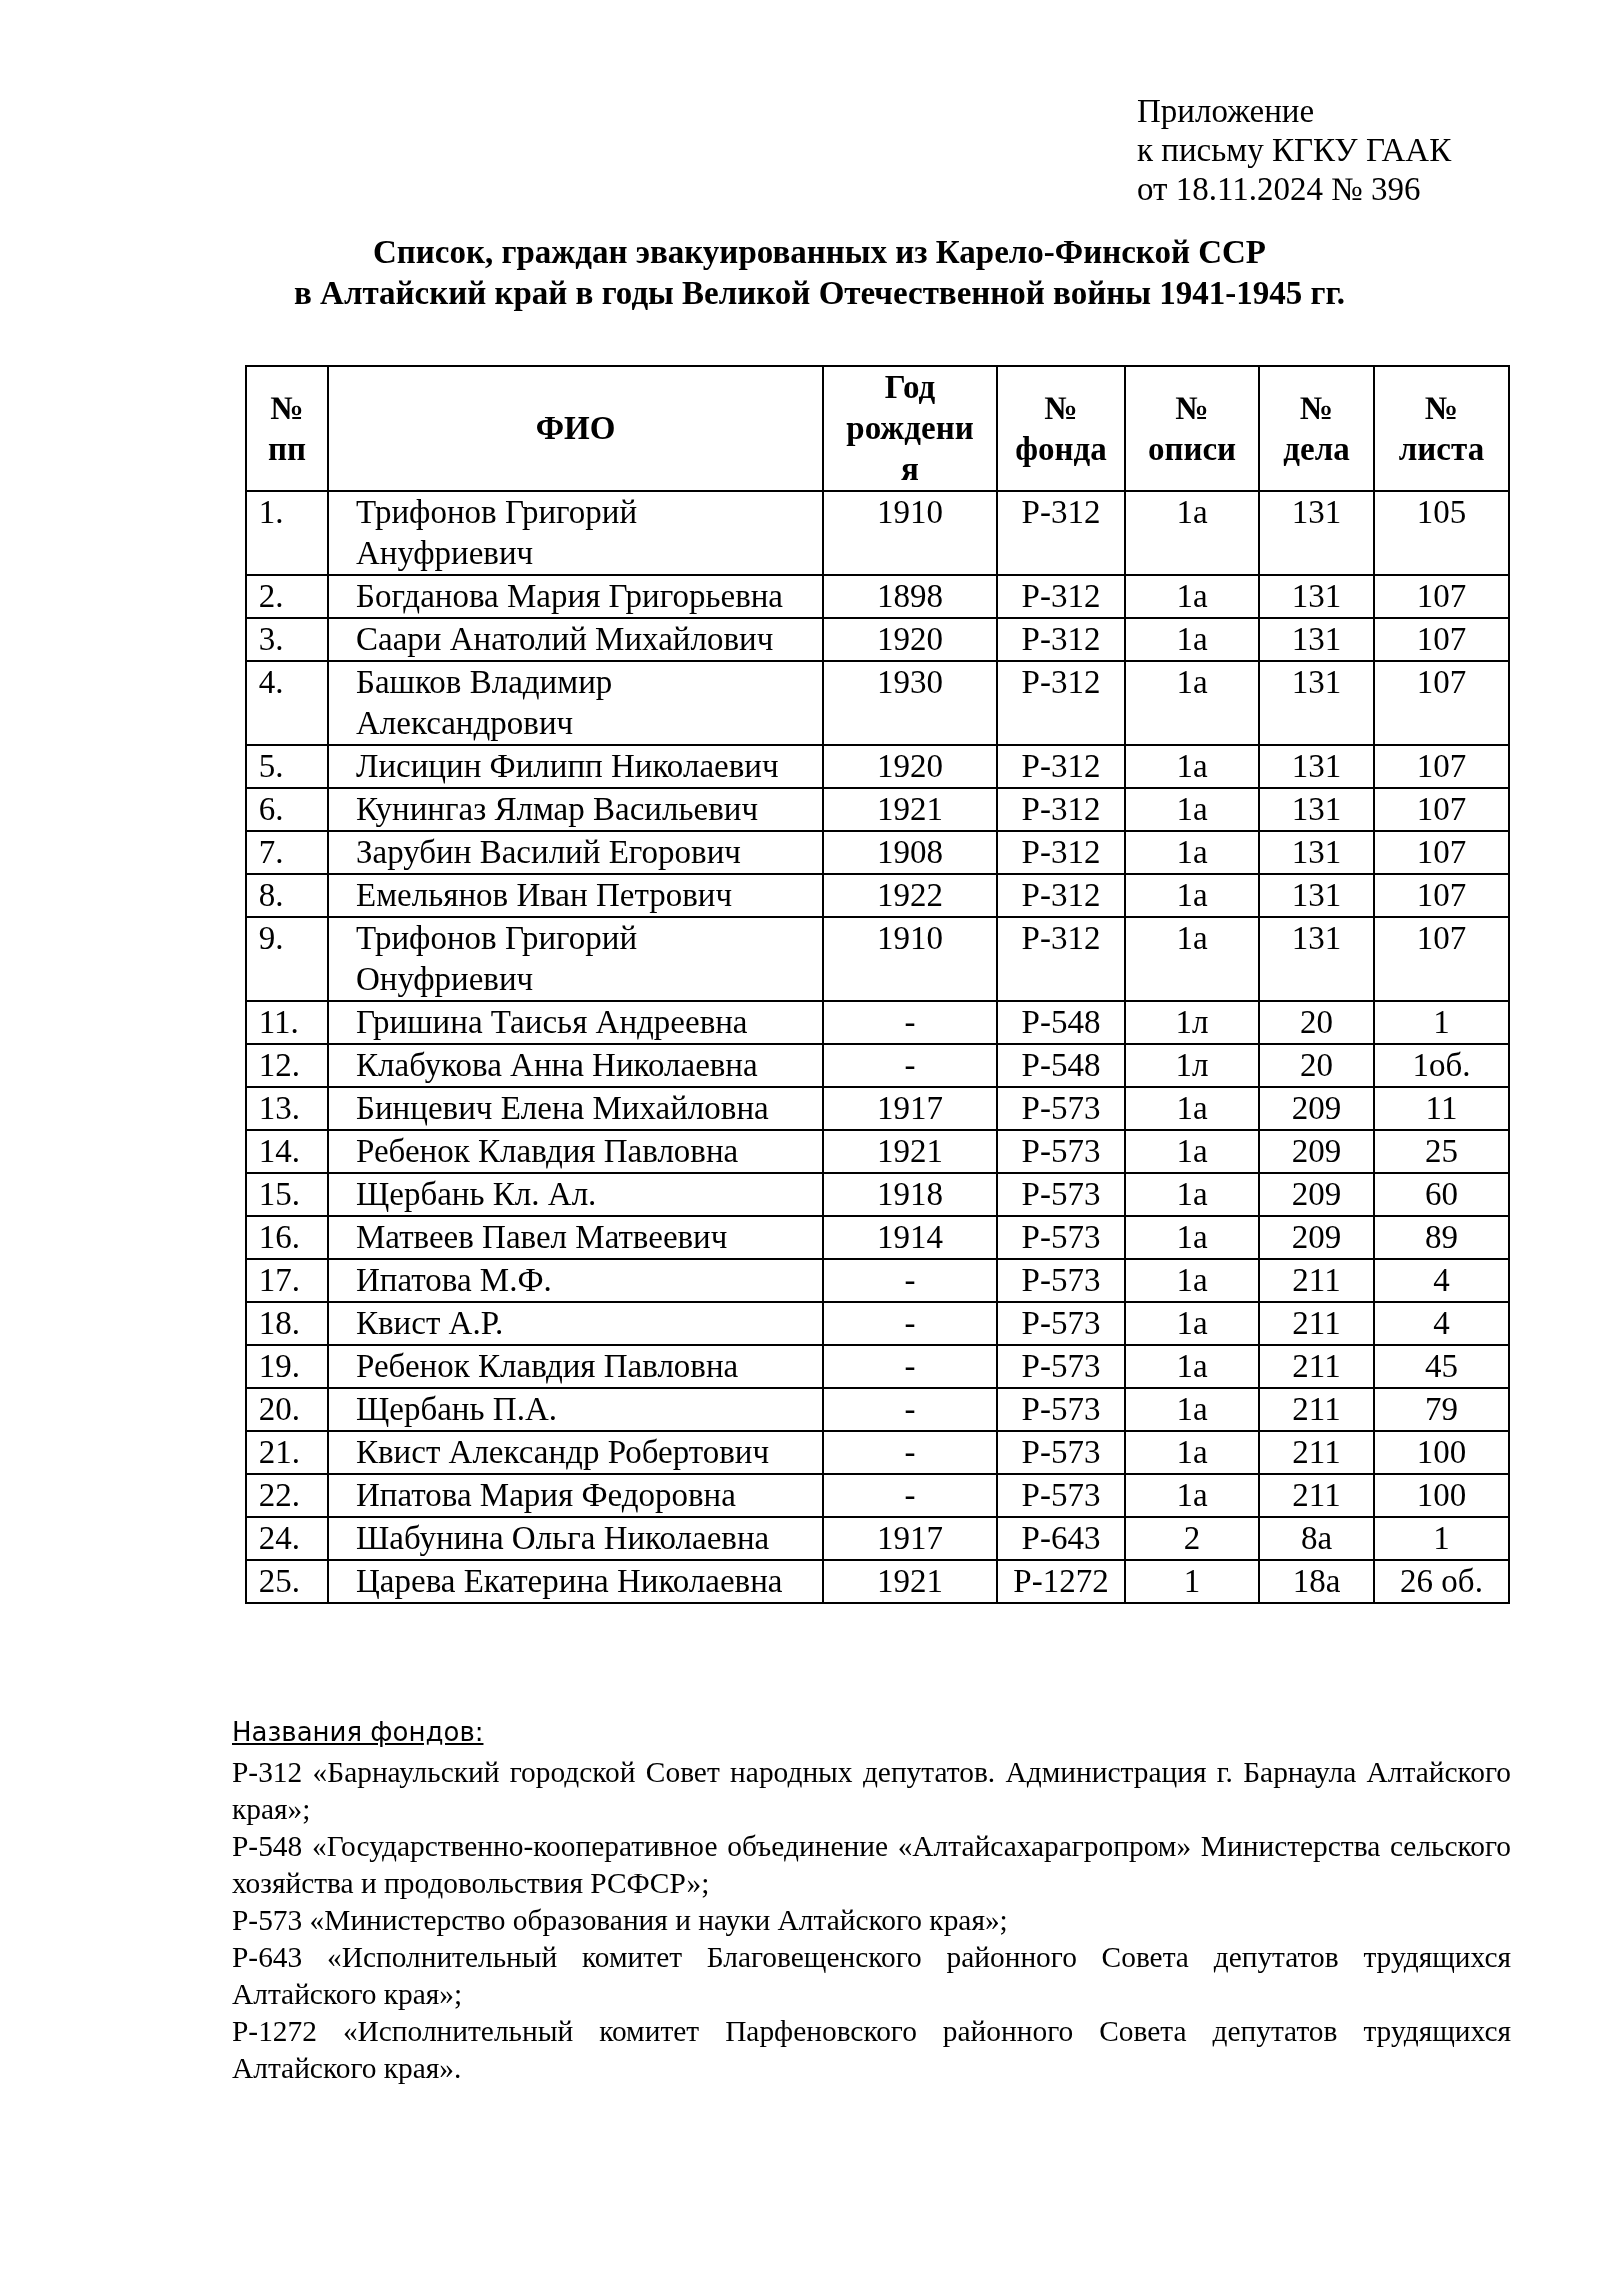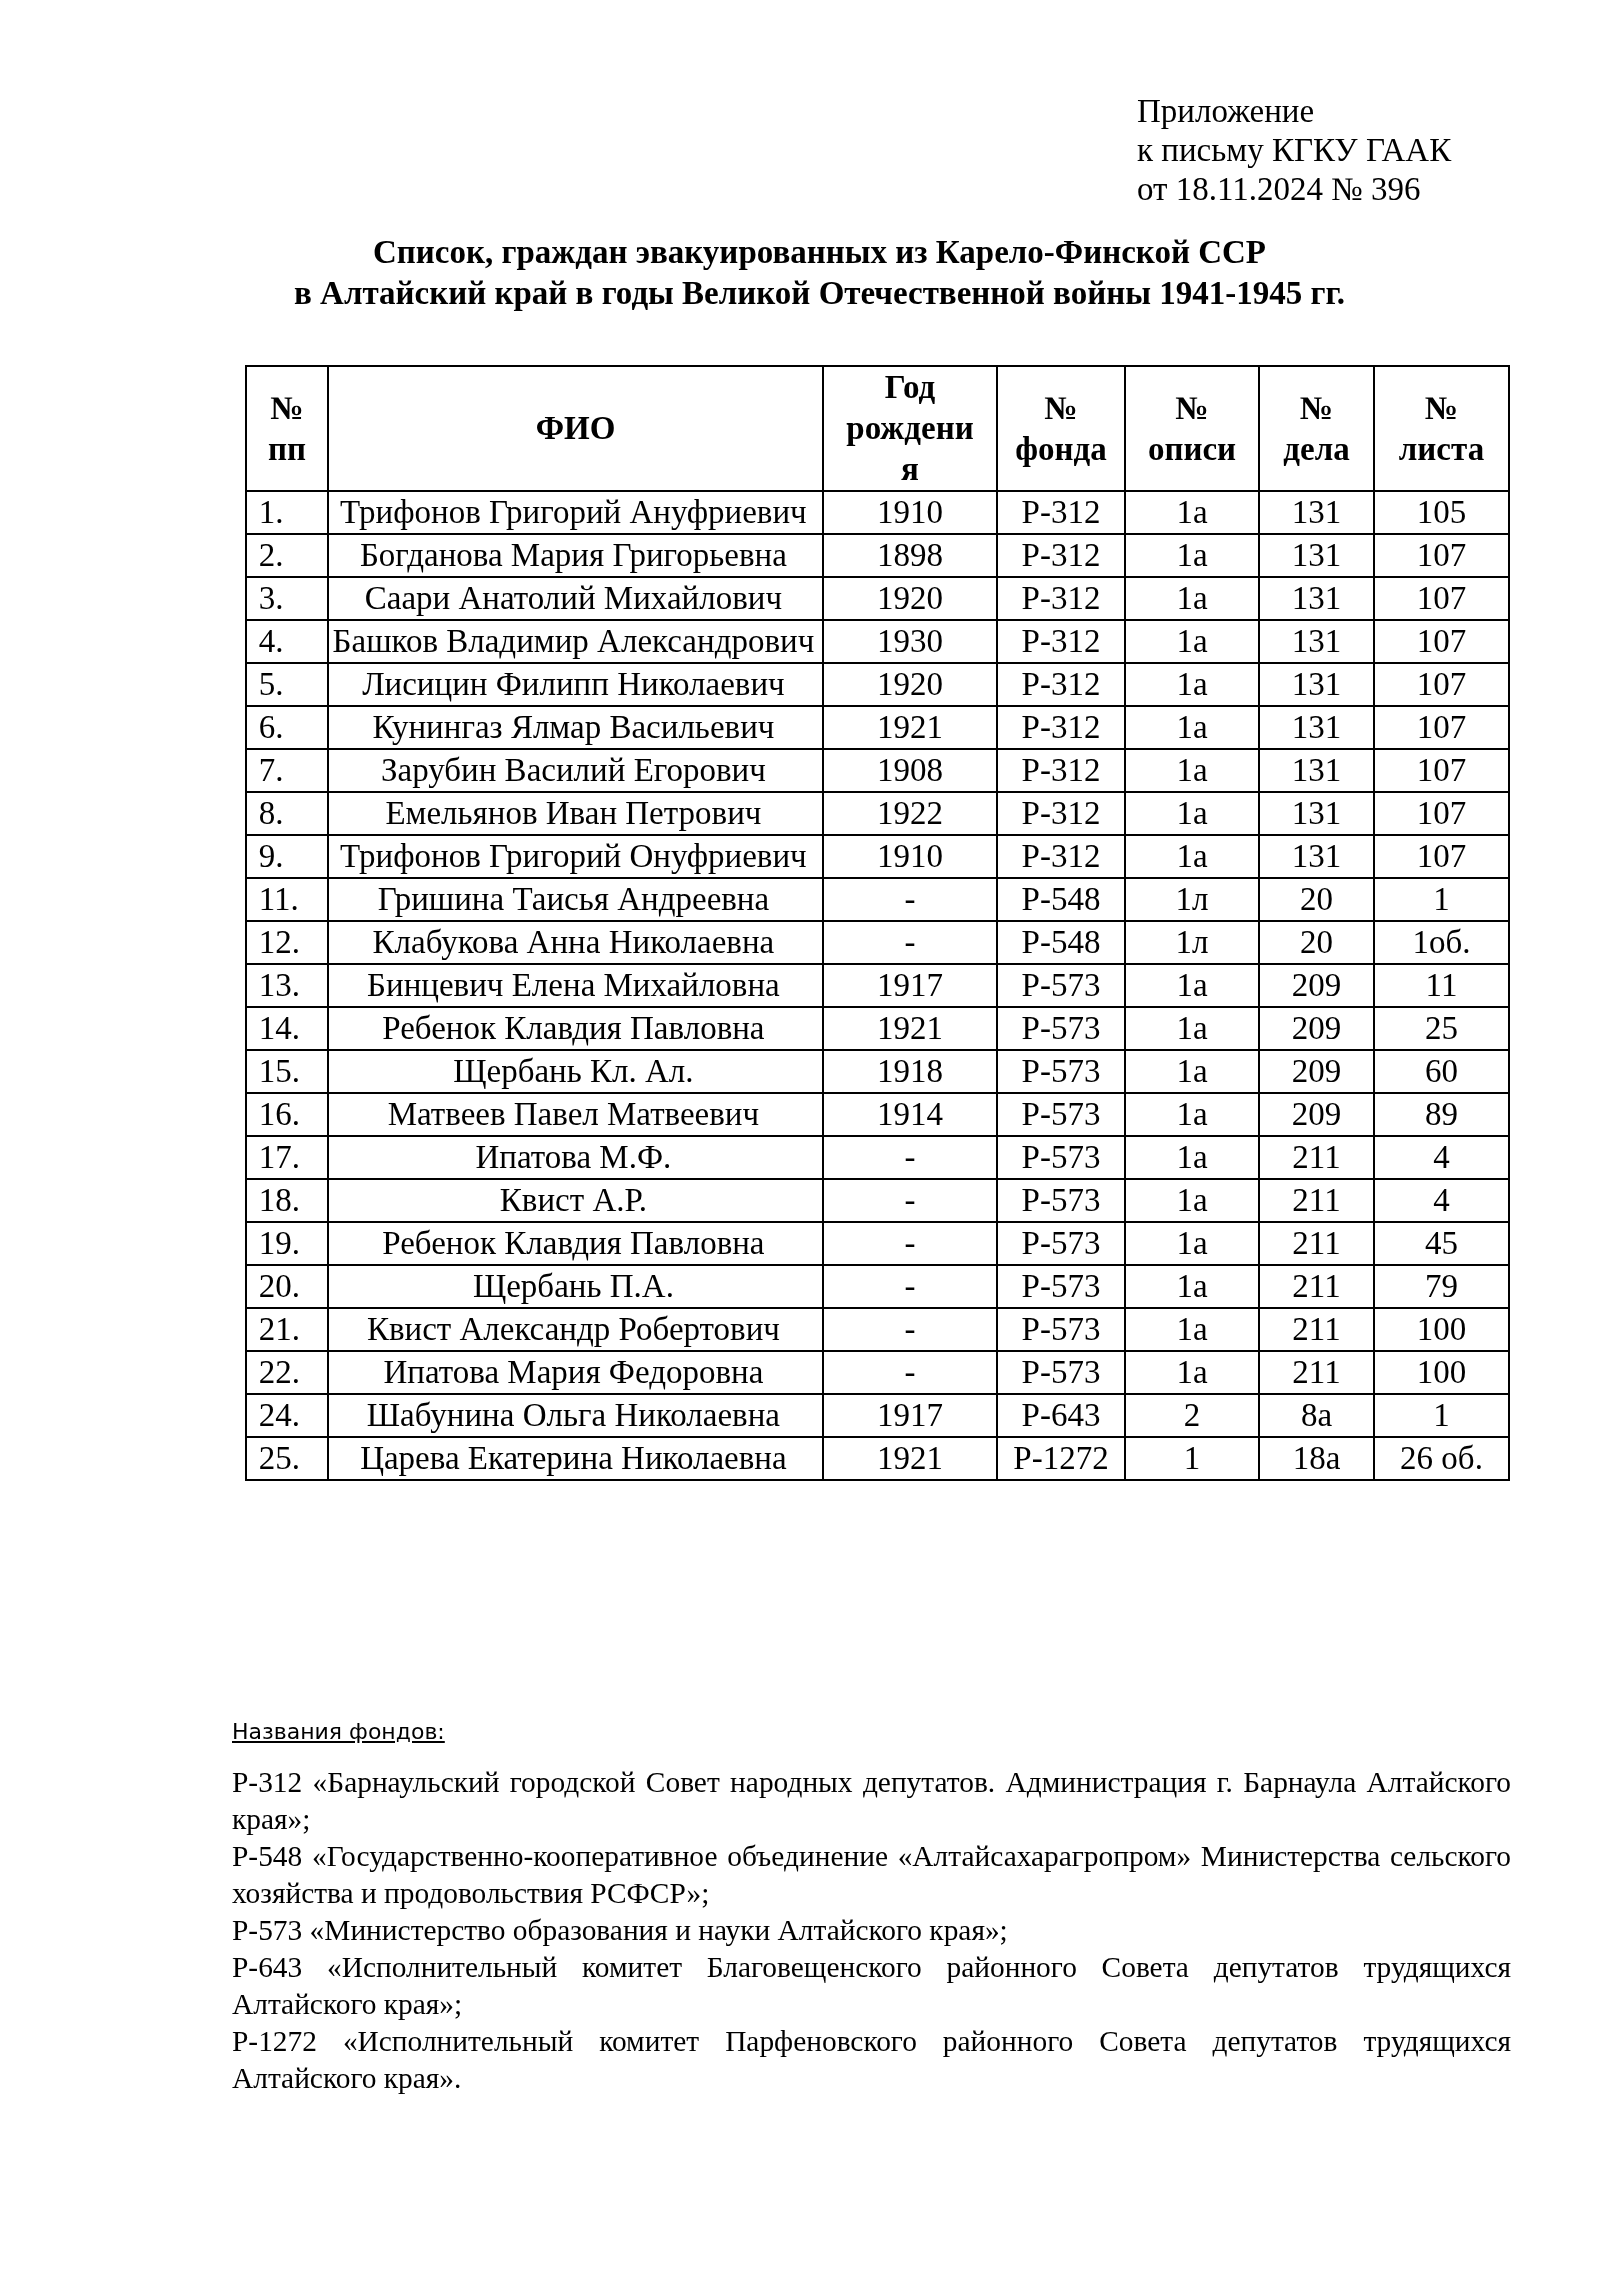--- a/index.html
+++ b/index.html
@@ -9,27 +9,27 @@
   .attachment div { white-space: nowrap; }
   .title { position: absolute; left: 8px; width: 1623px; top: 232px; text-align: center;
            font-weight: bold; font-size: 33px; line-height: 41px; }
   .title div { white-space: nowrap; }
   table.list { position: absolute; left: 245px; top: 365px; border-collapse: collapse;
                font-size: 33px; line-height: 41px; }
   table.list th, table.list td { border: 2px solid #000; padding: 0; vertical-align: top; }
   table.list th { font-weight: bold; vertical-align: middle; text-align: center; height: 120px; line-height: 41px; }
   table.list td { height: 39px; }
   table.list td.num { text-align: left; padding-left: 11.8px; }
-  table.list td.name { text-align: center; padding-left: 1px; padding-right: 5.2px; }
+  table.list td.name { text-align: left; padding-left: 27px; padding-right: 5.2px; }
   table.list td.c { text-align: center; }
   col.c1 { width: 82px; } col.c2 { width: 495px; } col.c3 { width: 174px; }
   col.c4 { width: 128px; } col.c5 { width: 134px; } col.c6 { width: 115px; } col.c7 { width: 135px; }
   .funds { position: absolute; left: 232px; top: 1711px; width: 1279px; font-size: 29.4px; line-height: 37px; }
-  .funds .funds-title { font-family: "DejaVu Sans", sans-serif; font-size: 22px; text-decoration: underline;
-                        line-height: 42px; margin-bottom: 11px; }
+  .funds .funds-title { font-family: "DejaVu Sans", sans-serif; font-size: 26px; text-decoration: underline;
+                        line-height: 42px; margin-bottom: 1px; }
   .funds p { margin: 0; text-align: justify; }
 </style>
 </head>
 <body>
 
 <div class="attachment">
   <div>Приложение</div>
   <div>к письму КГКУ ГААК</div>
   <div>от 18.11.2024 № 396</div>
 </div>

